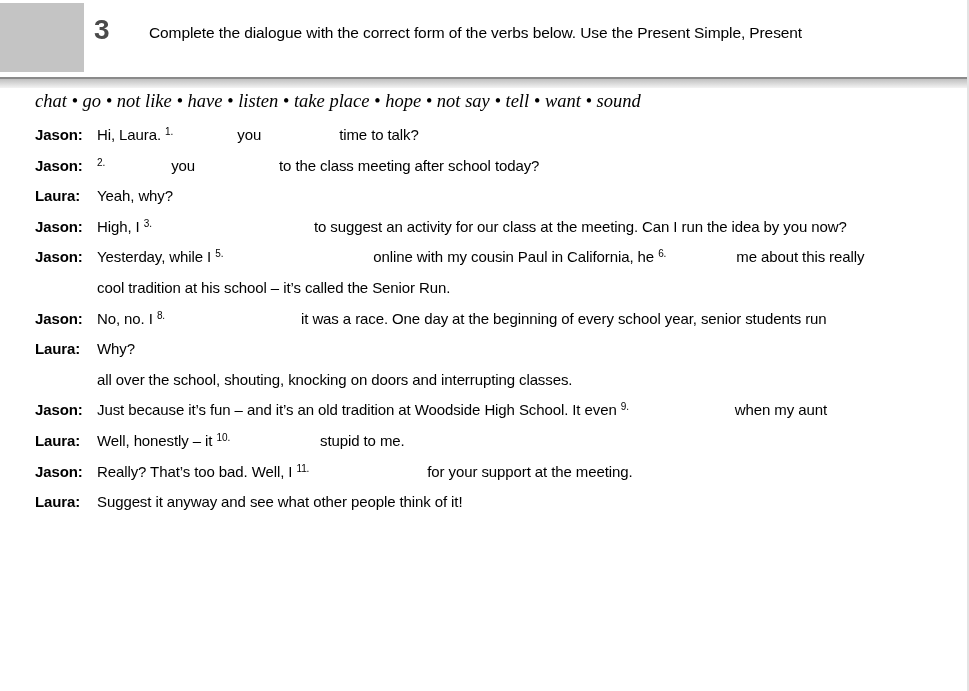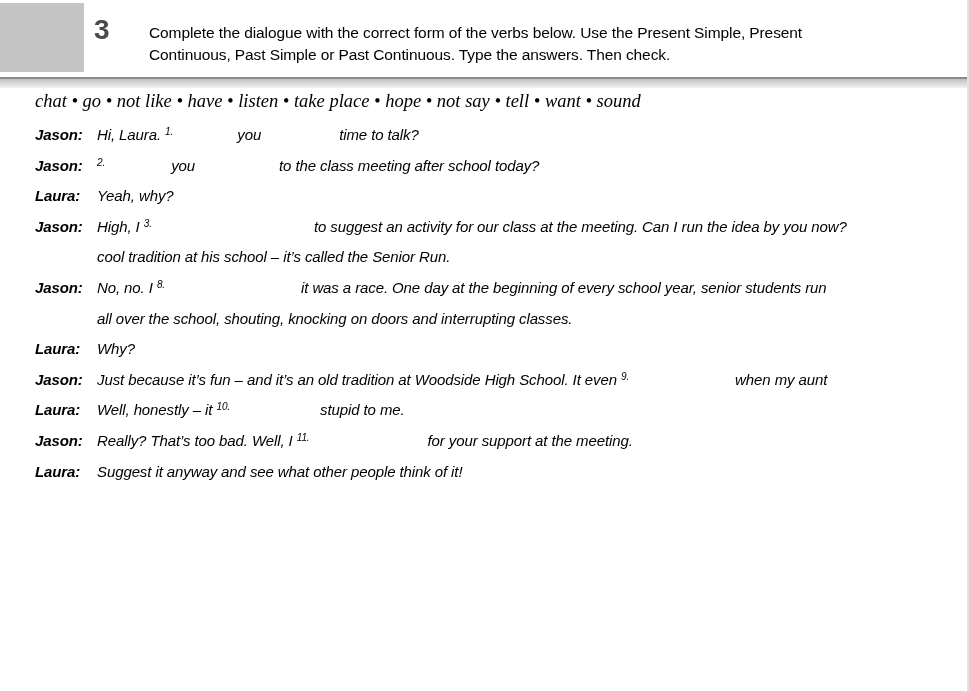--- a/index.html
+++ b/index.html
@@ -26,42 +26,41 @@
     position:absolute; left:0; top:77px; width:969px; height:9px;
     border-top:2px solid #8a8a8a;
     background:linear-gradient(#c0c0c0, #f3f3f3);
   }
   .word-bank {
     position:absolute; left:35px; top:91px;
     font-family:Liberation Serif, serif; font-style:italic;
     font-size:18.5px; color:#000; white-space:nowrap;
   }
   .dialogue { position:absolute; left:35px; top:120px; }
-  .line { white-space:nowrap; line-height:30.6px; height:30.6px; font-size:15px; letter-spacing:-0.1px;font-style:italic; }
+  .line { white-space:nowrap; line-height:30.6px; height:30.6px; font-size:15px; letter-spacing:-0.1px; }
   .speaker { display:inline-block; width:62px; font-weight:bold; }
   .sup {
     font-size:10px; position:relative; top:-5px; margin-right:2px;
   }
   .blank {
     display:inline-block; height:18px; vertical-align:middle;
     background:transparent;
   }
 </style>
 </head>
 <body>
 
 <div class="page">
 
   <div class="corner-box"></div>
 
   <div class="ex-num">3</div>
 
   <div class="instructions">
     <div>Complete the dialogue with the correct form of the verbs below. Use the Present Simple, Present</div>
-    <div>Continuous, Past Simple or Past Continuous. Type the answers. Then check.</div>
   </div>
 
   <div class="divider"></div>
 
   <div class="word-bank">chat • go • not like • have • listen • take place • hope • not say • tell • want • sound</div>
 
   <div class="dialogue">
 
     <div class="line">
       <span class="speaker">Jason:</span><span>Hi, Laura. </span><span class="sup">1.</span><span class="blank" style="width:62px"></span><span>you</span><span class="blank" style="width:78px"></span><span>time to talk?</span>
@@ -74,36 +73,39 @@
 
     <div class="line">
       <span class="speaker">Laura:</span><span>Yeah, why?</span>
     </div>
 
     <div class="line">
       <span class="speaker">Jason:</span><span>High, I </span><span class="sup">3.</span><span class="blank" style="width:160px"></span><span>to suggest an activity for our class at the meeting. Can I run the idea by you now?</span>
     </div>
 
 
+    <div class="line">
+      <span class="speaker">Jason:</span><span>Yesterday, while I </span><span class="sup">5.</span><span class="blank" style="width:148px"></span><span>online with my cousin Paul in California, he </span><span class="sup">6.</span><span class="blank" style="width:68px"></span><span>me about this really</span>
+    </div>
 
     <div class="line">
       <span class="speaker"></span><span>cool  tradition at his school – it’s called the Senior Run.</span>
     </div>
 
 
     <div class="line">
       <span class="speaker">Jason:</span><span>No, no. I </span><span class="sup">8.</span><span class="blank" style="width:134px"></span><span>it was a race. One day at the beginning of every school year, senior students run</span>
     </div>
 
     <div class="line">
-      <span class="speaker"></span><span>all over the school, shouting, knocking on doors and interrupting classes.</span>
+      <span class="speaker">Laura:</span><span>Why?</span>
     </div>
 
     <div class="line">
-      <span class="speaker">Laura:</span><span>Why?</span>
+      <span class="speaker"></span><span>all over the school, shouting, knocking on doors and interrupting classes.</span>
     </div>
 
     <div class="line">
       <span class="speaker">Jason:</span><span>Just because it’s fun – and it’s an old tradition at Woodside High School. It even </span><span class="sup">9.</span><span class="blank" style="width:104px"></span><span>when my aunt</span>
     </div>
 
 
     <div class="line">
       <span class="speaker">Laura:</span><span>Well, honestly – it </span><span class="sup">10.</span><span class="blank" style="width:88px"></span><span>stupid to me.</span>
     </div>

